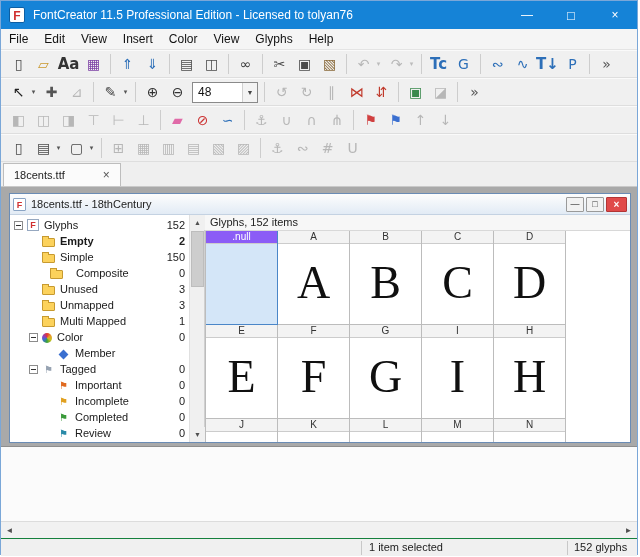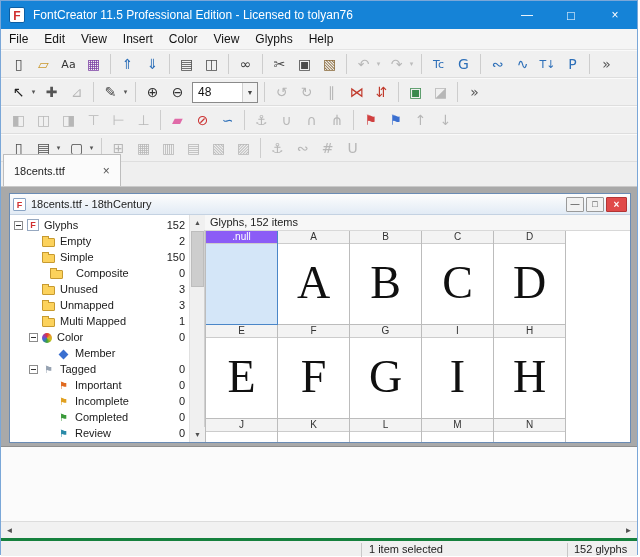--- a/index.html
+++ b/index.html
@@ -26,36 +26,36 @@
   .menu-item { padding:2px 8px; font-size:12px; color:#111; }
 
   
   .toolbar { position:absolute; left:0; width:100%; height:28px; background:#f0f0f0;
     display:flex; align-items:center; padding-left:5px; border-top:1px solid #fafafa;
     border-bottom:1px solid #dedede; overflow:hidden; }
   .tb1 { top:49px; } .tb2 { top:77px; } .tb3 { top:105px; } .tb4 { top:133px; }
   .tb-btn { width:23px; height:23px; margin:0 1px; border:1px solid transparent; background:transparent;
     display:inline-flex; align-items:center; justify-content:center; padding:0; border-radius:2px; }
   .tb-glyph { font-size:14px; line-height:1; color:#4a4a4a; font-family:"DejaVu Sans",sans-serif; }
-  .tb-glyph.small { font-size:11px; font-weight:normal; }
+  .tb-glyph.small { font-size:15px; font-weight:bold; }
   .tb-btn.disabled .tb-glyph { color:#b7b7b7 !important; }
   .tb-dd { width:9px; font-size:7px; color:#555; display:inline-flex; align-items:center;
     justify-content:center; margin:0 1px 0 -2px; }
   .tb-dd.disabled { color:#bcbcbc; }
   .tb-sep { width:1px; height:20px; background:#cdcdcd; margin:0 4px; display:inline-block; }
   .tb-combo { width:66px; height:21px; background:#ffffff; border:1px solid #8a8a8a; margin:0 2px;
     display:inline-flex; align-items:center; }
   .tb-combo-val { flex:1; font-size:12px; padding-left:5px; color:#111; }
   .tb-combo-arrow { width:15px; height:100%; display:flex; align-items:center; justify-content:center;
     font-size:7px; color:#444; border-left:1px solid #d0d0d0; background:#f3f3f3; }
 
   
   .tabbar { position:absolute; left:0; top:161px; width:100%; height:25px; background:#efefef;
     border-bottom:1px solid #c9c9c9; }
-  .doc-tab { position:absolute; left:2px; bottom:0; height:32px; background:#fbfbfb;
+  .doc-tab { position:absolute; left:2px; bottom:0; height:23px; background:#fbfbfb;
     border:1px solid #bdbdbd; border-bottom:none; display:flex; align-items:center;
     padding:0 10px; font-size:11px; color:#222; }
   .doc-tab-close { margin-left:38px; font-size:12px; color:#555; }
 
   
   .mdi { position:absolute; left:0; top:186px; width:100%; height:259px; background:#a9a9a9;
     overflow:hidden; }
 
   
   .child { position:absolute; left:8px; top:6px; width:622px; height:250px;
@@ -126,21 +126,21 @@
 
   
   .dock-area { position:absolute; left:0; top:445px; width:100%; height:75px; background:#fbfbfb;
     border-top:1px solid #8e8e8e; }
   .hscroll { position:absolute; left:0; top:520px; width:100%; height:17px; background:#f1f1f1;
     border-top:1px solid #dcdcdc; }
   .hscroll-arrow { position:absolute; top:0; width:17px; height:16px; display:flex;
     align-items:center; justify-content:center; font-size:8px; color:#505050; }
   .hscroll-arrow.left { left:0; } .hscroll-arrow.right { right:0; }
   .statusbar { position:absolute; left:0; top:537px; width:100%; height:18px; background:#f0f0f0;
-    border-top:3px solid #15803d; font-size:11px; color:#222; }
+    border-top:1px solid #15803d; font-size:11px; color:#222; }
   .status-sep { position:absolute; top:2px; width:1px; height:14px; background:#c8c8c8; }
   .status-sel { position:absolute; left:368px; top:2px; }
   .status-count { position:absolute; left:573px; top:2px; }
 </style>
 </head>
 <body>
 
 <div class="window">
 
   <div class="titlebar">
@@ -413,21 +413,21 @@
         <span class="child-btn close">×</span>
       </div>
       <div class="child-content">
         <div class="tree-panel" id="tree-items">
             <div class="tree-row" style="padding-left: 4px;">
               <span class="tree-exp"></span>
               <span class="ti ti-font-logo">F</span>
               <span class="tree-label">Glyphs</span>
               <span class="tree-count">152</span>
             </div>
-            <div class="tree-row" style="padding-left: 19px;">
+            <div class="tree-row" style="padding-left: 19px; font-weight: bold;">
               <span class="tree-exp-sp"></span>
               <span class="ti ti-folder"></span>
               <span class="tree-label">Empty</span>
               <span class="tree-count">2</span>
             </div>
             <div class="tree-row" style="padding-left: 19px;">
               <span class="tree-exp-sp"></span>
               <span class="ti ti-folder"></span>
               <span class="tree-label">Simple</span>
               <span class="tree-count">150</span>

